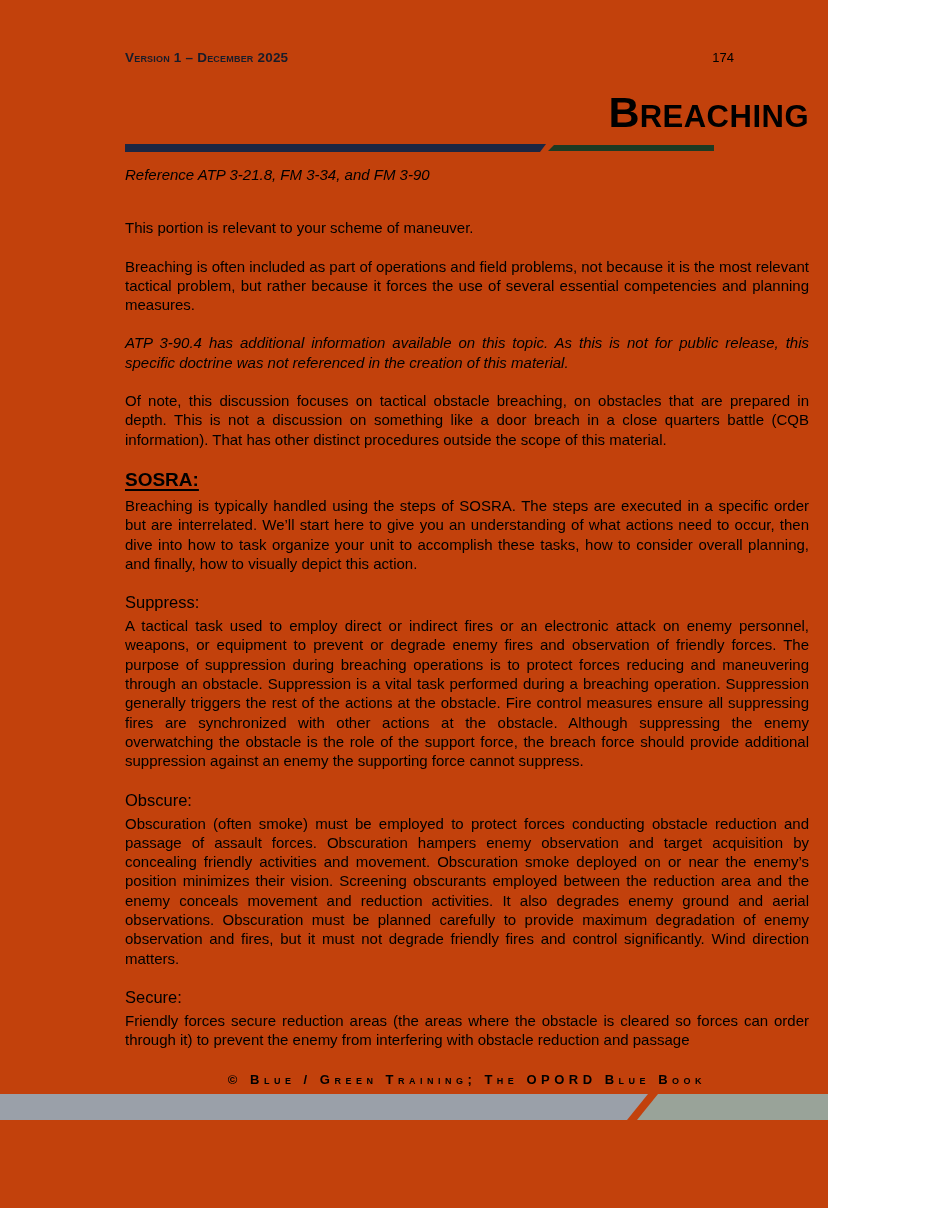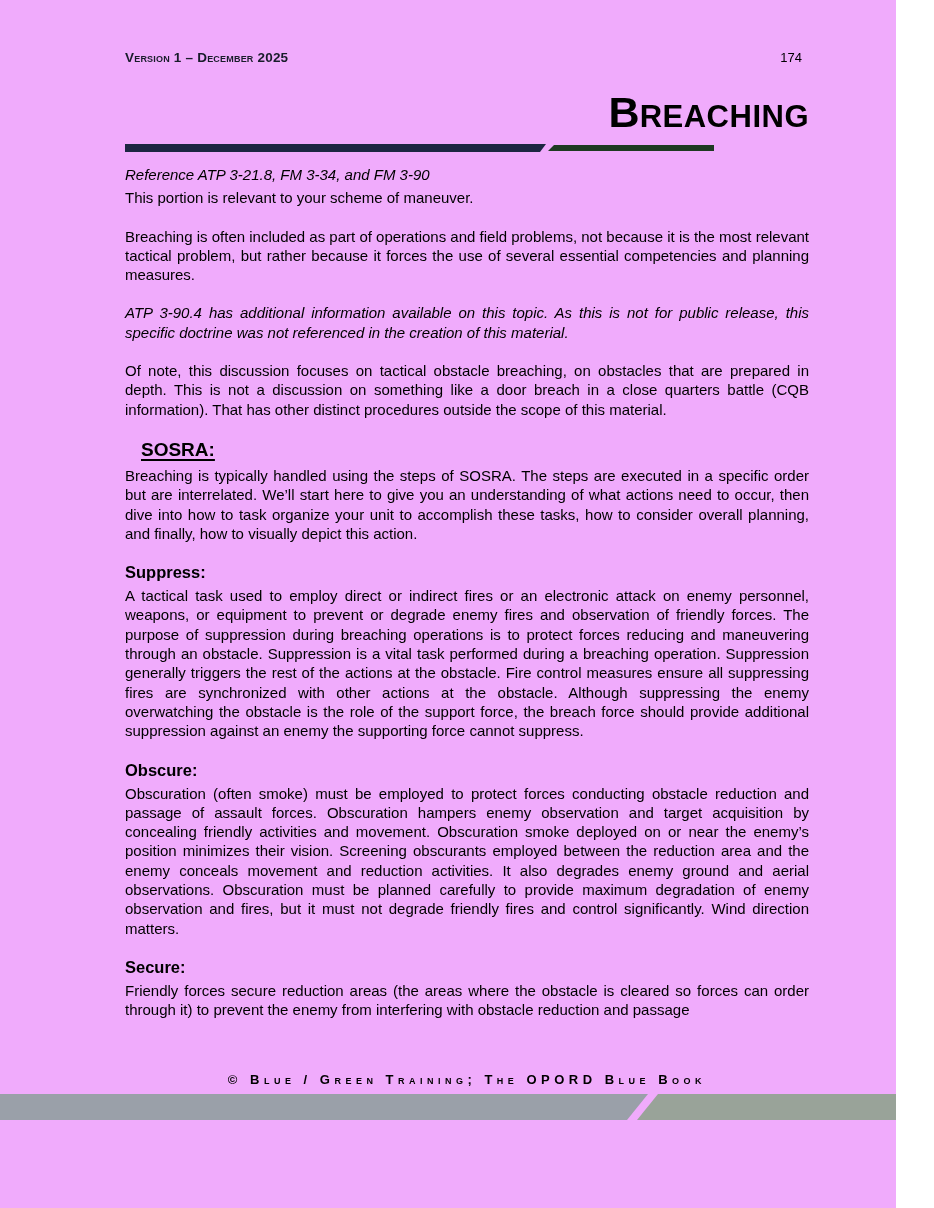--- a/index.html
+++ b/index.html
@@ -1,20 +1,20 @@
 <!DOCTYPE html>
 <html><head>
 <meta charset="utf-8">
 <style>
   html, body { margin: 0; padding: 0; background: #ffffff; }
   .page {
     position: relative;
-    width: 896px;
+    width: 828px;
     height: 1208px;
-    background: #f0abfc;
+    background: #c2410c;
     font-family: "Liberation Sans", "DejaVu Sans", sans-serif;
     color: #000;
     overflow: hidden;
   }
 
   
   .page-header {
     position: absolute;
     top: 50px;
     left: 125px;
@@ -72,38 +72,38 @@
     clip-path: polygon(6px 0, 100% 0, 100% 100%, 0 100%);
   }
 
   .body-text {
     font-size: 15px;
     line-height: 19.3px;
     text-align: justify;
     margin: 0 0 19px 0;
   }
   .italic { font-style: italic; }
-  .reference-line { margin-top: 13px; margin-bottom: 4px; }
+  .reference-line { margin-top: 13px; margin-bottom: 34px; }
 
   .sosra-heading {
     display: inline-block;
-    margin: 0 0 4px 16px;
+    margin: 0 0 4px 0;
     font-size: 19px;
     line-height: 24px;
     font-weight: bold;
     text-decoration: underline;
     text-decoration-thickness: 2px;
     text-underline-offset: 3px;
   }
 
   .section-heading {
     margin: 0 0 4px 0;
     font-size: 16.5px;
     line-height: 20px;
-    font-weight: bold;
+    font-weight: normal;
   }
 
   
   .footer-bar {
     position: absolute;
     top: 1094px;
     left: 0;
     width: 934px;
     height: 26px;
   }

